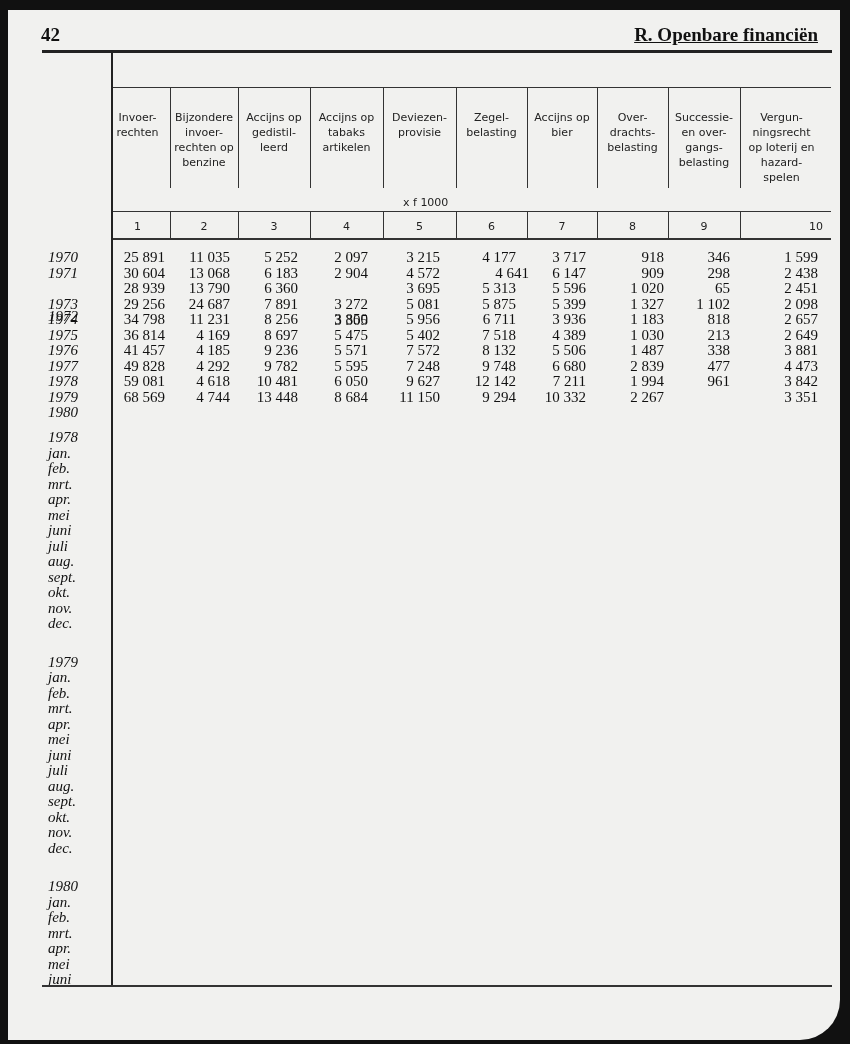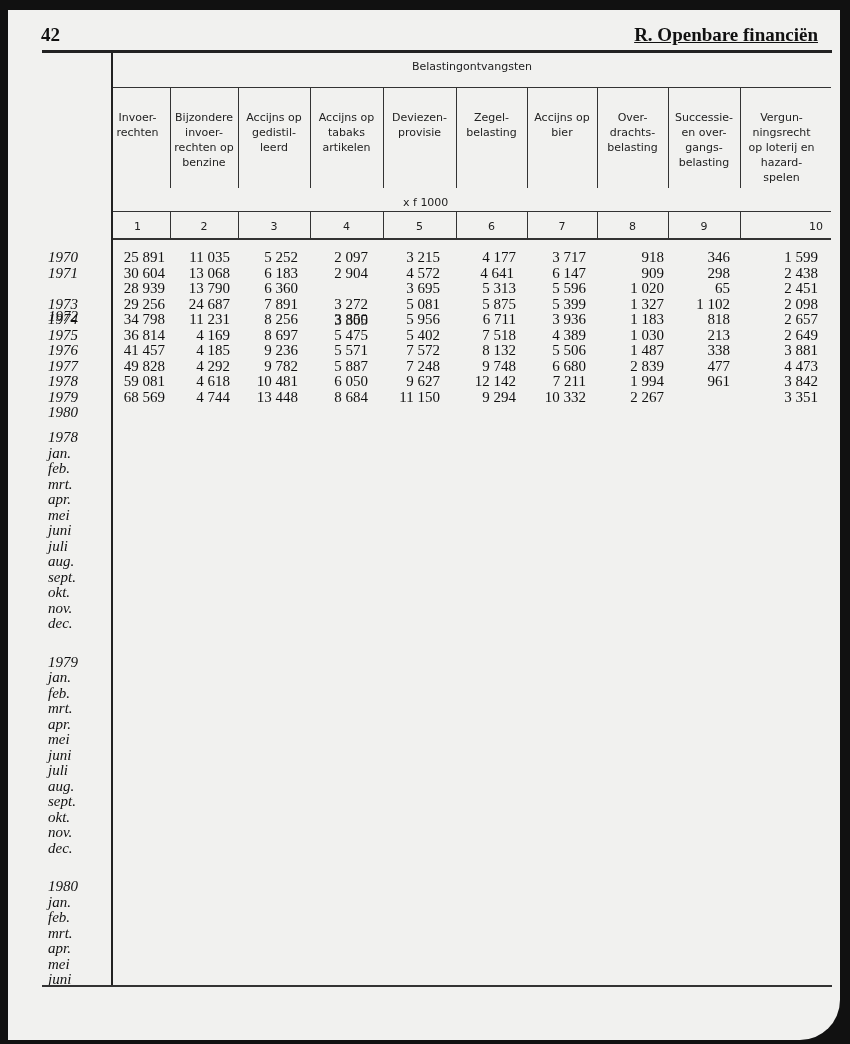--- a/index.html
+++ b/index.html
@@ -20,21 +20,20 @@
   .cell{position:absolute;text-align:right;font-size:15px;line-height:15.5px;color:#111;}
 </style>
 </head>
 <body>
 
 <div class="page">
   <div class="pageno">42</div>
   <div class="chapter">R.  Openbare financiën</div>
   <div class="rule-top"></div>
   <div class="vline"></div>
-  <div class="grouphdr">Belastingontvangsten</div>
   <div class="hline" style="top:77px"></div>
   <div id="colhdrs">
       <div class="colhdr" style="left: 97px; width: 65px; white-space: pre-line;">Invoer-
 rechten</div>
       <div class="colnum" style="left: 97px; width: 65px;">1</div>
       <div class="colhdr" style="left: 162px; width: 68px; white-space: pre-line;">Bijzondere
 invoer-
 rechten op
 benzine</div>
       <div class="colnum" style="left: 162px; width: 68px;">2</div>
@@ -103,21 +102,21 @@
       <div class="cell" style="top: 240px; left: 508px; width: 70px;">3 717</div>
       <div class="cell" style="top: 240px; left: 586px; width: 70px;">918</div>
       <div class="cell" style="top: 240px; left: 652px; width: 70px;">346</div>
       <div class="cell" style="top: 240px; left: 740px; width: 70px;">1 599</div>
       <div class="rowlabel" style="top: 255.5px;">1971</div>
       <div class="cell" style="top: 255.5px; left: 87px; width: 70px;">30 604</div>
       <div class="cell" style="top: 255.5px; left: 152px; width: 70px;">13 068</div>
       <div class="cell" style="top: 255.5px; left: 220px; width: 70px;">6 183</div>
       <div class="cell" style="top: 255.5px; left: 290px; width: 70px;">2 904</div>
       <div class="cell" style="top: 255.5px; left: 362px; width: 70px;">4 572</div>
-      <div class="cell" style="top: 255.5px; left: 436px; width: 70px;">4 641</div>
+      <div class="cell" style="top: 255.5px; left: 451px; width: 70px;">4 641</div>
       <div class="cell" style="top: 255.5px; left: 508px; width: 70px;">6 147</div>
       <div class="cell" style="top: 255.5px; left: 586px; width: 70px;">909</div>
       <div class="cell" style="top: 255.5px; left: 652px; width: 70px;">298</div>
       <div class="cell" style="top: 255.5px; left: 740px; width: 70px;">2 438</div>
       <div class="rowlabel" style="top: 271px; margin-top: 28px;">1972</div>
       <div class="cell" style="top: 271px; left: 87px; width: 70px;">28 939</div>
       <div class="cell" style="top: 271px; left: 152px; width: 70px;">13 790</div>
       <div class="cell" style="top: 271px; left: 220px; width: 70px;">6 360</div>
       <div class="cell" style="top: 258px; left: 290px; width: 70px; margin-top: 45px;">3 305</div>
       <div class="cell" style="top: 271px; left: 362px; width: 70px;">3 695</div>
@@ -167,21 +166,21 @@
       <div class="cell" style="top: 333px; left: 362px; width: 70px;">7 572</div>
       <div class="cell" style="top: 333px; left: 438px; width: 70px;">8 132</div>
       <div class="cell" style="top: 333px; left: 508px; width: 70px;">5 506</div>
       <div class="cell" style="top: 333px; left: 586px; width: 70px;">1 487</div>
       <div class="cell" style="top: 333px; left: 652px; width: 70px;">338</div>
       <div class="cell" style="top: 333px; left: 740px; width: 70px;">3 881</div>
       <div class="rowlabel" style="top: 348.5px;">1977</div>
       <div class="cell" style="top: 348.5px; left: 87px; width: 70px;">49 828</div>
       <div class="cell" style="top: 348.5px; left: 152px; width: 70px;">4 292</div>
       <div class="cell" style="top: 348.5px; left: 220px; width: 70px;">9 782</div>
-      <div class="cell" style="top: 348.5px; left: 290px; width: 70px;">5 887</div>
+      <div class="cell" style="top: 348.5px; left: 290px; width: 70px;">5 595</div>
       <div class="cell" style="top: 348.5px; left: 362px; width: 70px;">7 248</div>
       <div class="cell" style="top: 348.5px; left: 438px; width: 70px;">9 748</div>
       <div class="cell" style="top: 348.5px; left: 508px; width: 70px;">6 680</div>
       <div class="cell" style="top: 348.5px; left: 586px; width: 70px;">2 839</div>
       <div class="cell" style="top: 348.5px; left: 652px; width: 70px;">477</div>
       <div class="cell" style="top: 348.5px; left: 740px; width: 70px;">4 473</div>
       <div class="rowlabel" style="top: 364px;">1978</div>
       <div class="cell" style="top: 364px; left: 87px; width: 70px;">59 081</div>
       <div class="cell" style="top: 364px; left: 152px; width: 70px;">4 618</div>
       <div class="cell" style="top: 364px; left: 220px; width: 70px;">10 481</div>

